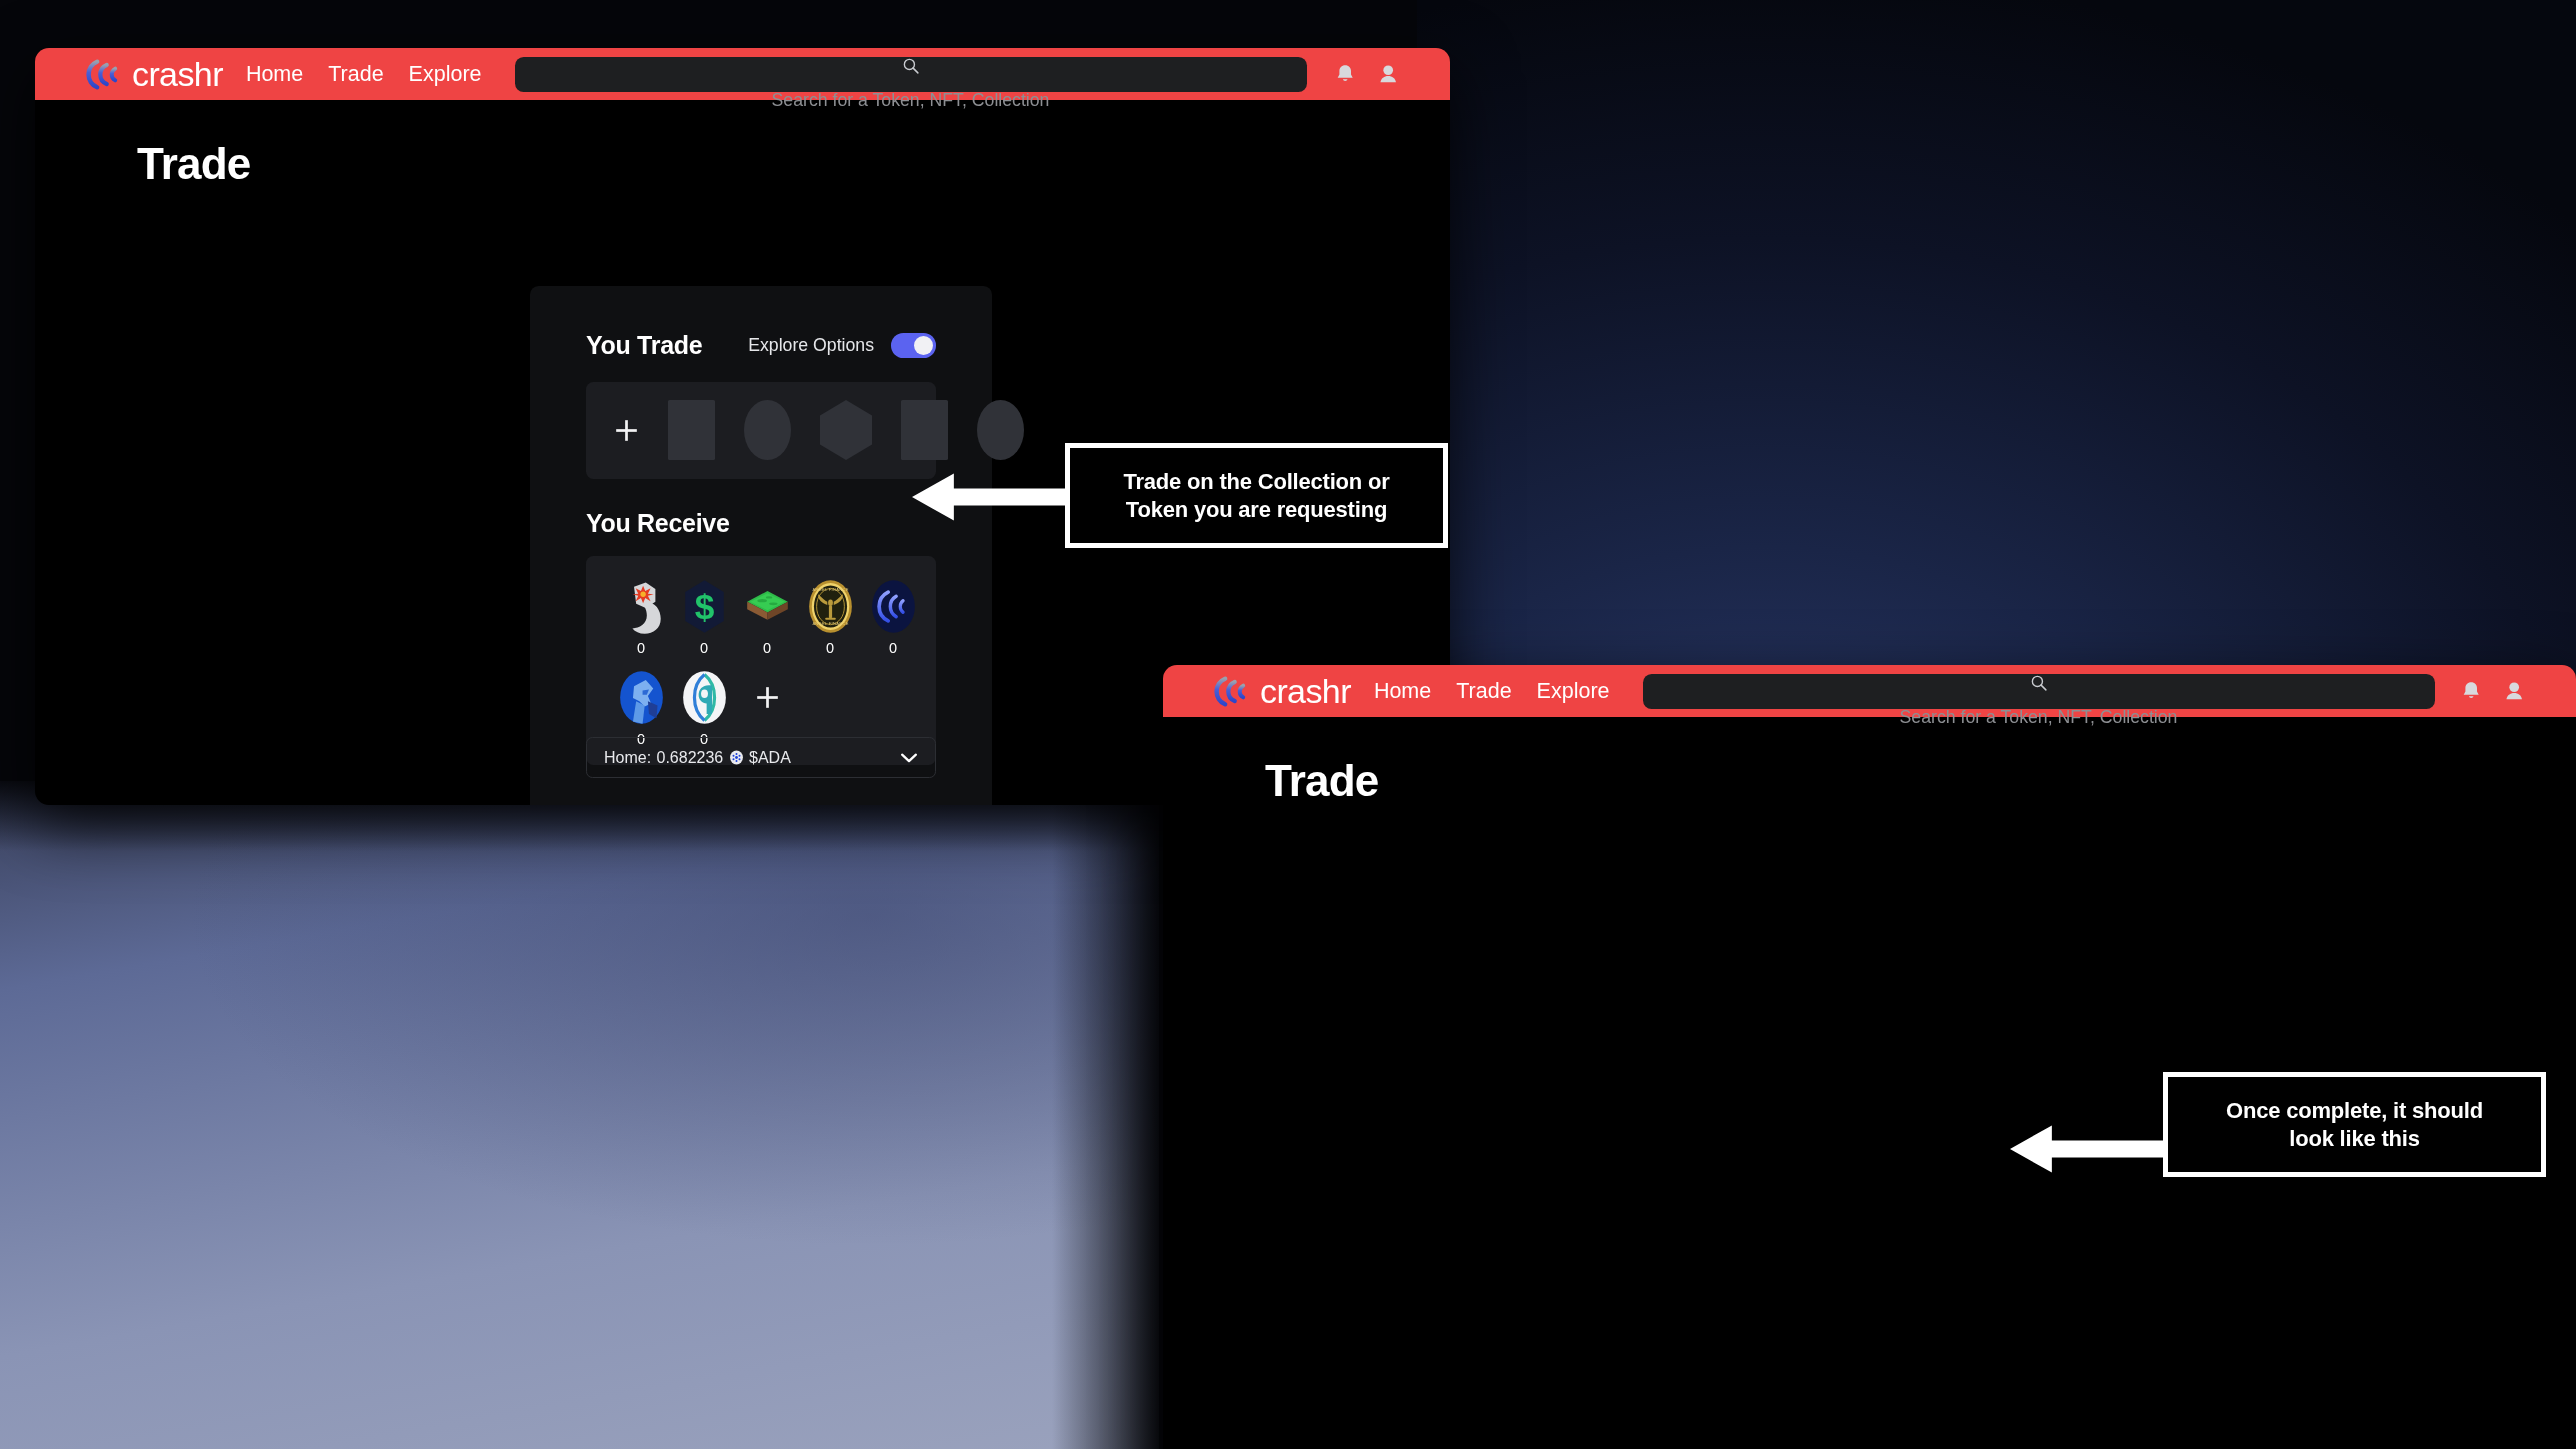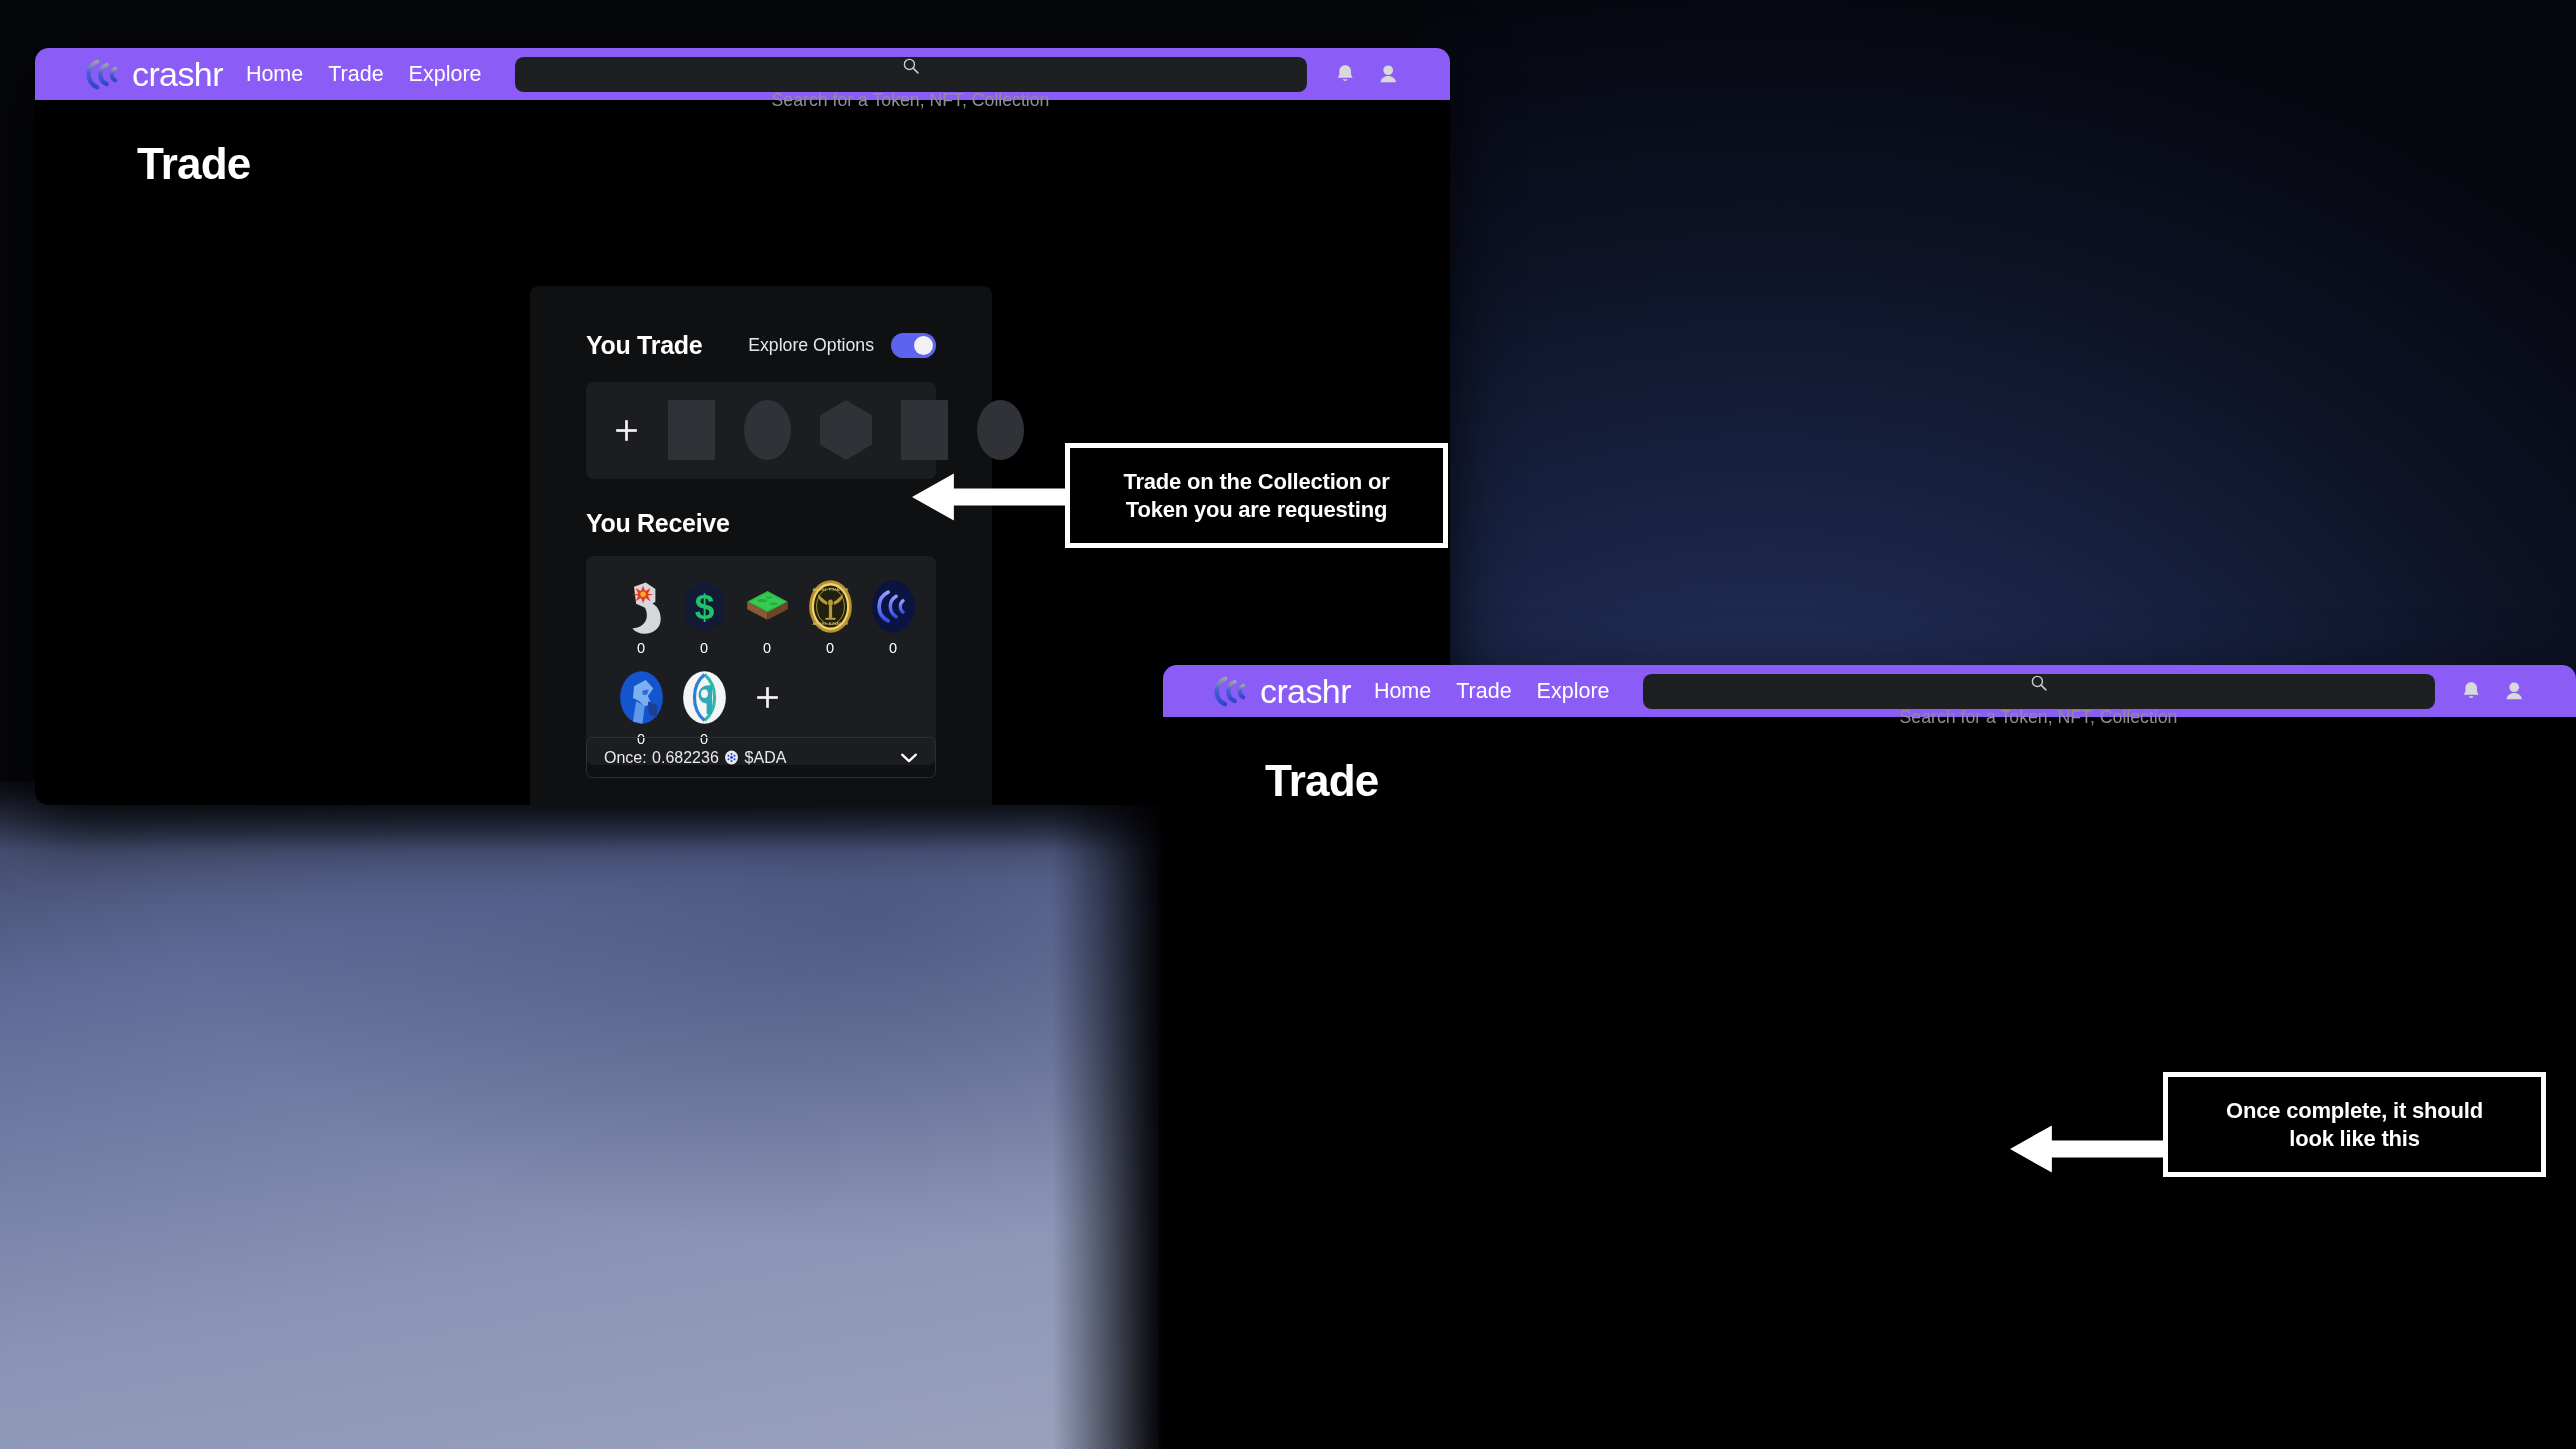--- a/index.html
+++ b/index.html
@@ -55,21 +55,21 @@
   #window-front{ left: 1163px;top: 665px; width: 1413px; height: 805px;
                  border-radius: 14px 14px 0 0; }
 
   .win-chrome { width: 100%; height: 100%; position: relative; }
 
   
   .navbar {
     display: flex; align-items: center;
     height: 52px;
     padding: 0 0 0 49px;
-    background: #8b5cf6;
+    background: #ef4444;
   }
   .brand { display: flex; align-items: center; gap: 9px; }
   .brand-mark { width: 39px; height: 33px; display: block; }
   .brand-name {
     font-size: 34px; font-weight: 400; color: #fff;
     letter-spacing: -0.6px; line-height: 1;
   }
   .navlinks { display: flex; align-items: center; gap: 25px; margin-left: 23px; }
   .navlink {
     font-size: 21.5px; color: #ffffff; font-weight: 400;
@@ -458,21 +458,21 @@
             <div class="asset-add">
               <svg class="plus-glyph" viewBox="0 0 46 46" width="25" height="25">
                   <use href="#sym-plus"></use>
                 </svg>
             </div>
           </div>
         </div>
 
         <div class="fees-row" id="fees-back">
           <span class="fees-text">
-            <span>Once:</span>
+            <span>Home:</span>
             <span>0.682236</span>
             <svg class="ada-coin" viewBox="0 0 28 28" width="15" height="15">
                 <use href="#sym-ada"></use>
               </svg>
             <span>$ADA</span>
           </span>
           <svg class="chev" viewBox="0 0 34 22" width="18" height="11.8">
               <use href="#sym-chevron"></use>
             </svg>
         </div>

